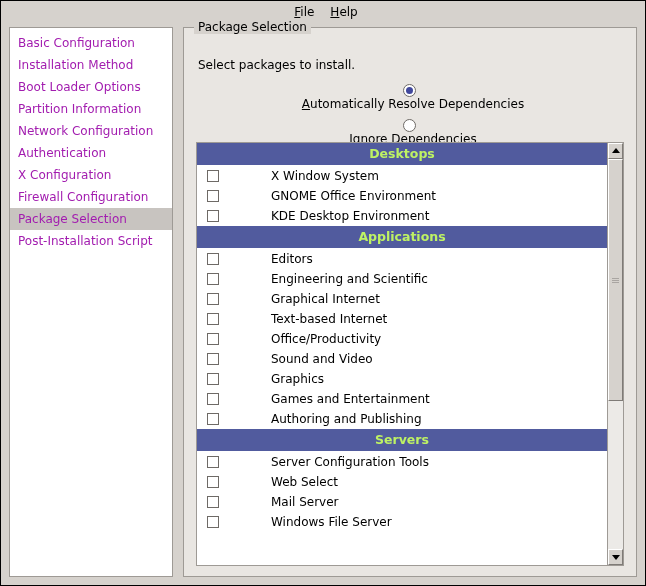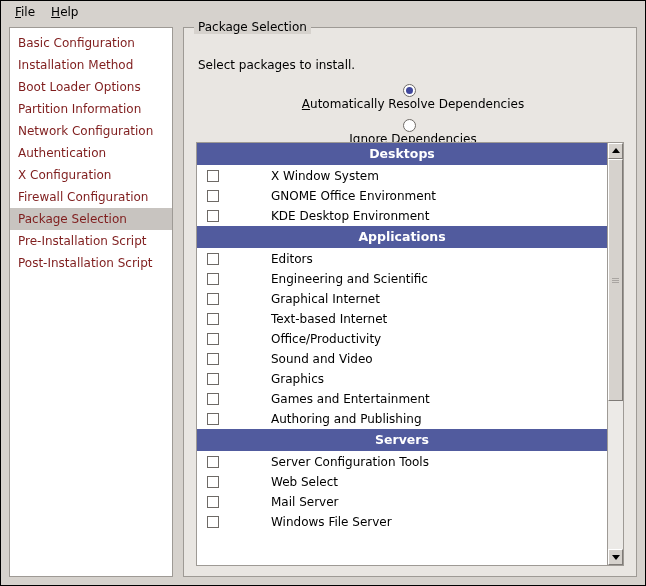--- a/index.html
+++ b/index.html
@@ -23,20 +23,21 @@
     border: 1px solid #000;
     box-sizing: border-box;
   }
   
   .menubar {
     height: 22px;
     display: flex;
     align-items: center;
     padding-left: 6px;
     background: #d6d2cd;
+    justify-content: center;
   }
   .menu-item {
     padding: 2px 8px;
     font-size: 12px;
     color: #000;
     cursor: default;
   }
   .menu-item u {
     text-decoration: underline;
   }
@@ -55,21 +56,21 @@
     width: 164px;
     background: #ffffff;
     border: 1px solid #9e9a95;
     box-sizing: border-box;
     padding-top: 4px;
   }
   .nav-item {
     padding: 3px 6px 3px 8px;
     font-size: 12px;
     line-height: 16px;
-    color: #7f1d1d;
+    color: #a21caf;
     white-space: nowrap;
     cursor: default;
   }
   .nav-item.selected {
     background: #c8c4c0;
   }
   
   .pkg-frame {
     flex: 1;
     position: relative;
@@ -137,21 +138,21 @@
     display: flex;
     box-sizing: border-box;
   }
   .list-scroll {
     flex: 1;
     overflow: hidden;
     position: relative;
   }
   .group-header {
     background: #515b9e;
-    color: #ffffff;
+    color: #bef264;
     font-weight: bold;
     text-align: center;
     font-size: 12.5px;
     padding: 3px 0 4px 0;
     border-bottom: 1px solid #ffffff;
   }
   .pkg-row {
     display: flex;
     align-items: center;
     padding: 3px 0 3px 10px;
@@ -251,21 +252,20 @@
     <div class="nav-panel">
       <div class="nav-item">Basic Configuration</div>
       <div class="nav-item">Installation Method</div>
       <div class="nav-item">Boot Loader Options</div>
       <div class="nav-item">Partition Information</div>
       <div class="nav-item">Network Configuration</div>
       <div class="nav-item">Authentication</div>
       <div class="nav-item">X Configuration</div>
       <div class="nav-item">Firewall Configuration</div>
       <div class="nav-item selected">Package Selection</div>
-      <div class="nav-item">Pre-Installation Script</div>
       <div class="nav-item">Post-Installation Script</div>
     </div>
 
     <div class="pkg-frame">
       <div class="frame-title">Package Selection</div>
       <div class="frame-caption">Select packages to install.</div>
 
       <div class="radio-row">
         <span class="radio checked"></span>
         <span class="radio-label"><u>A</u>utomatically Resolve Dependencies</span>

